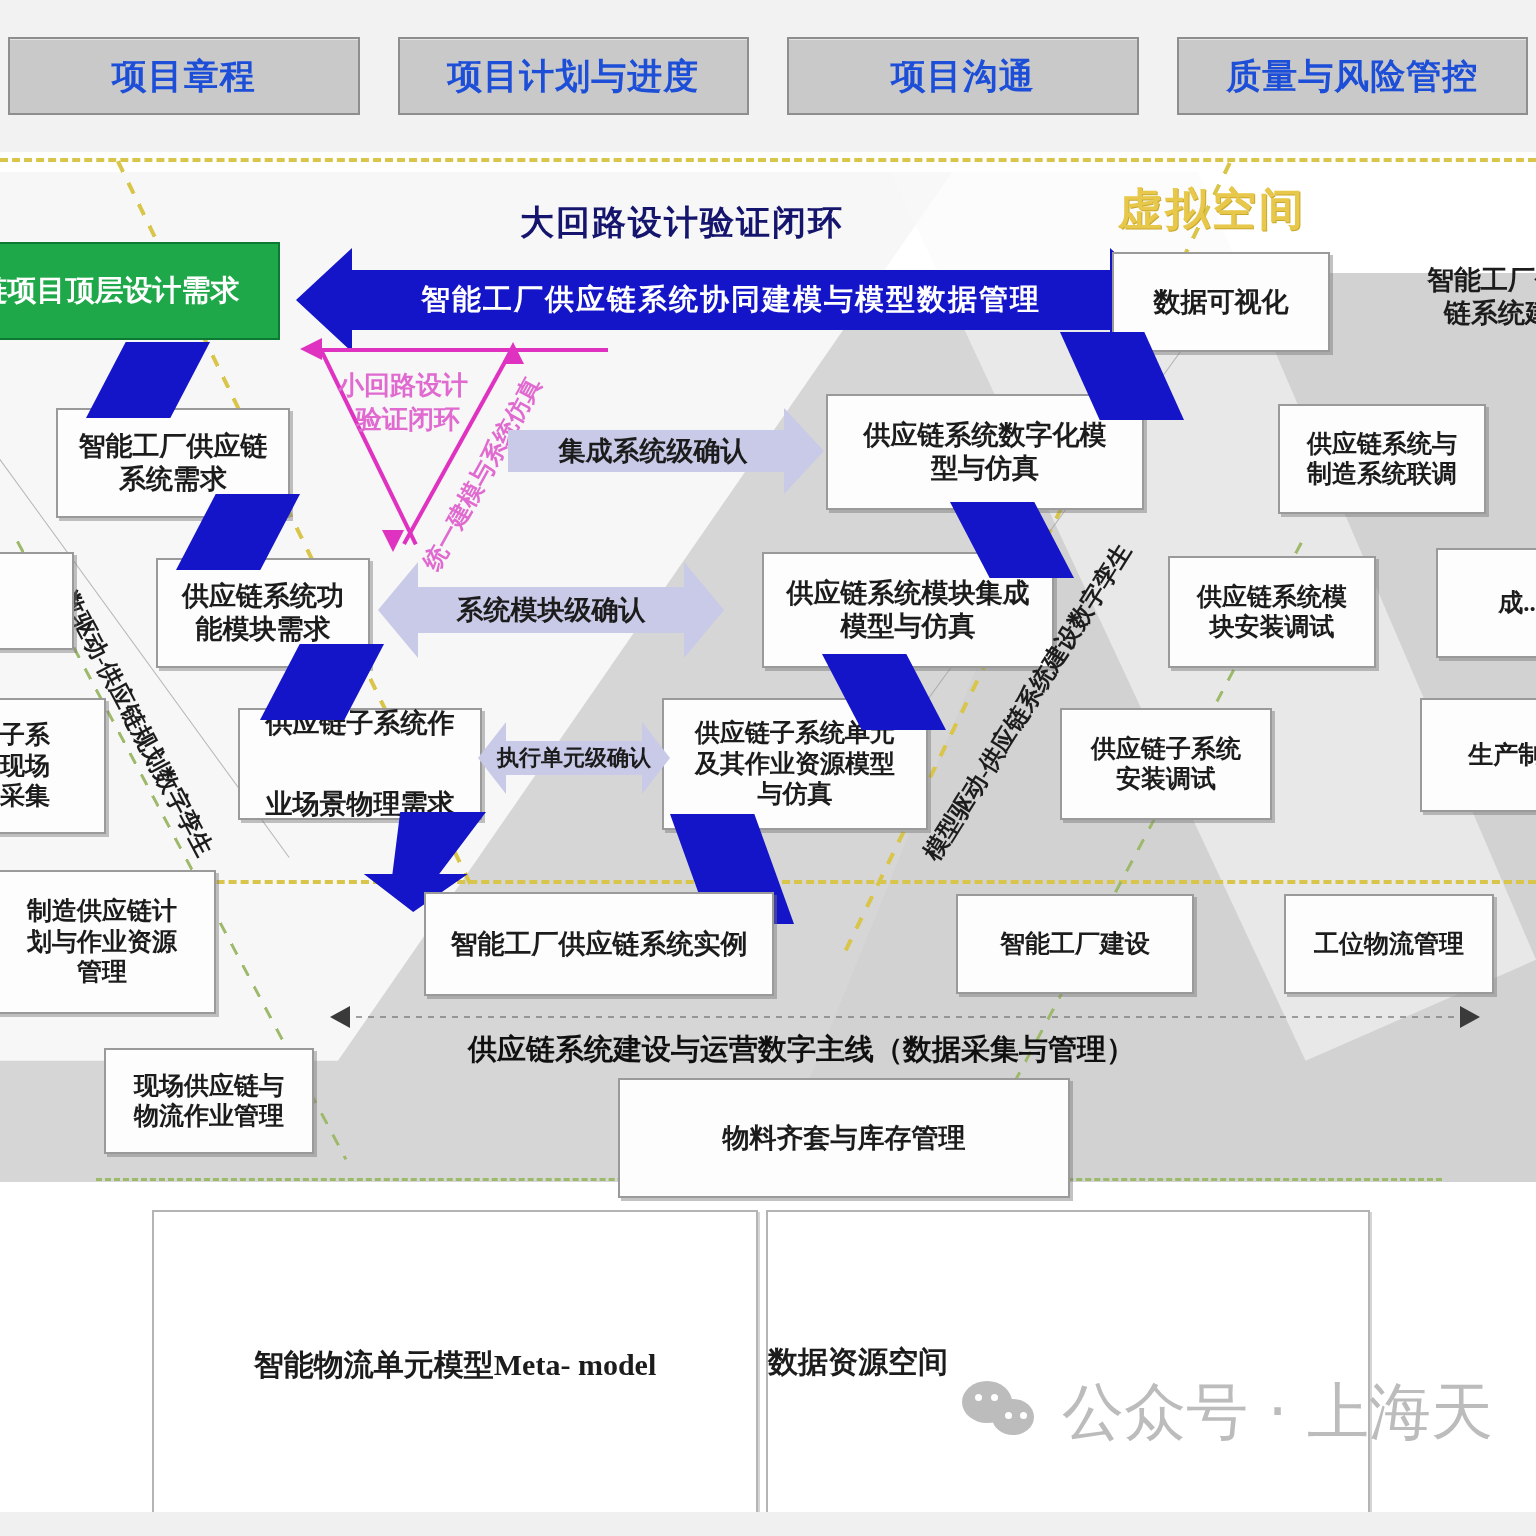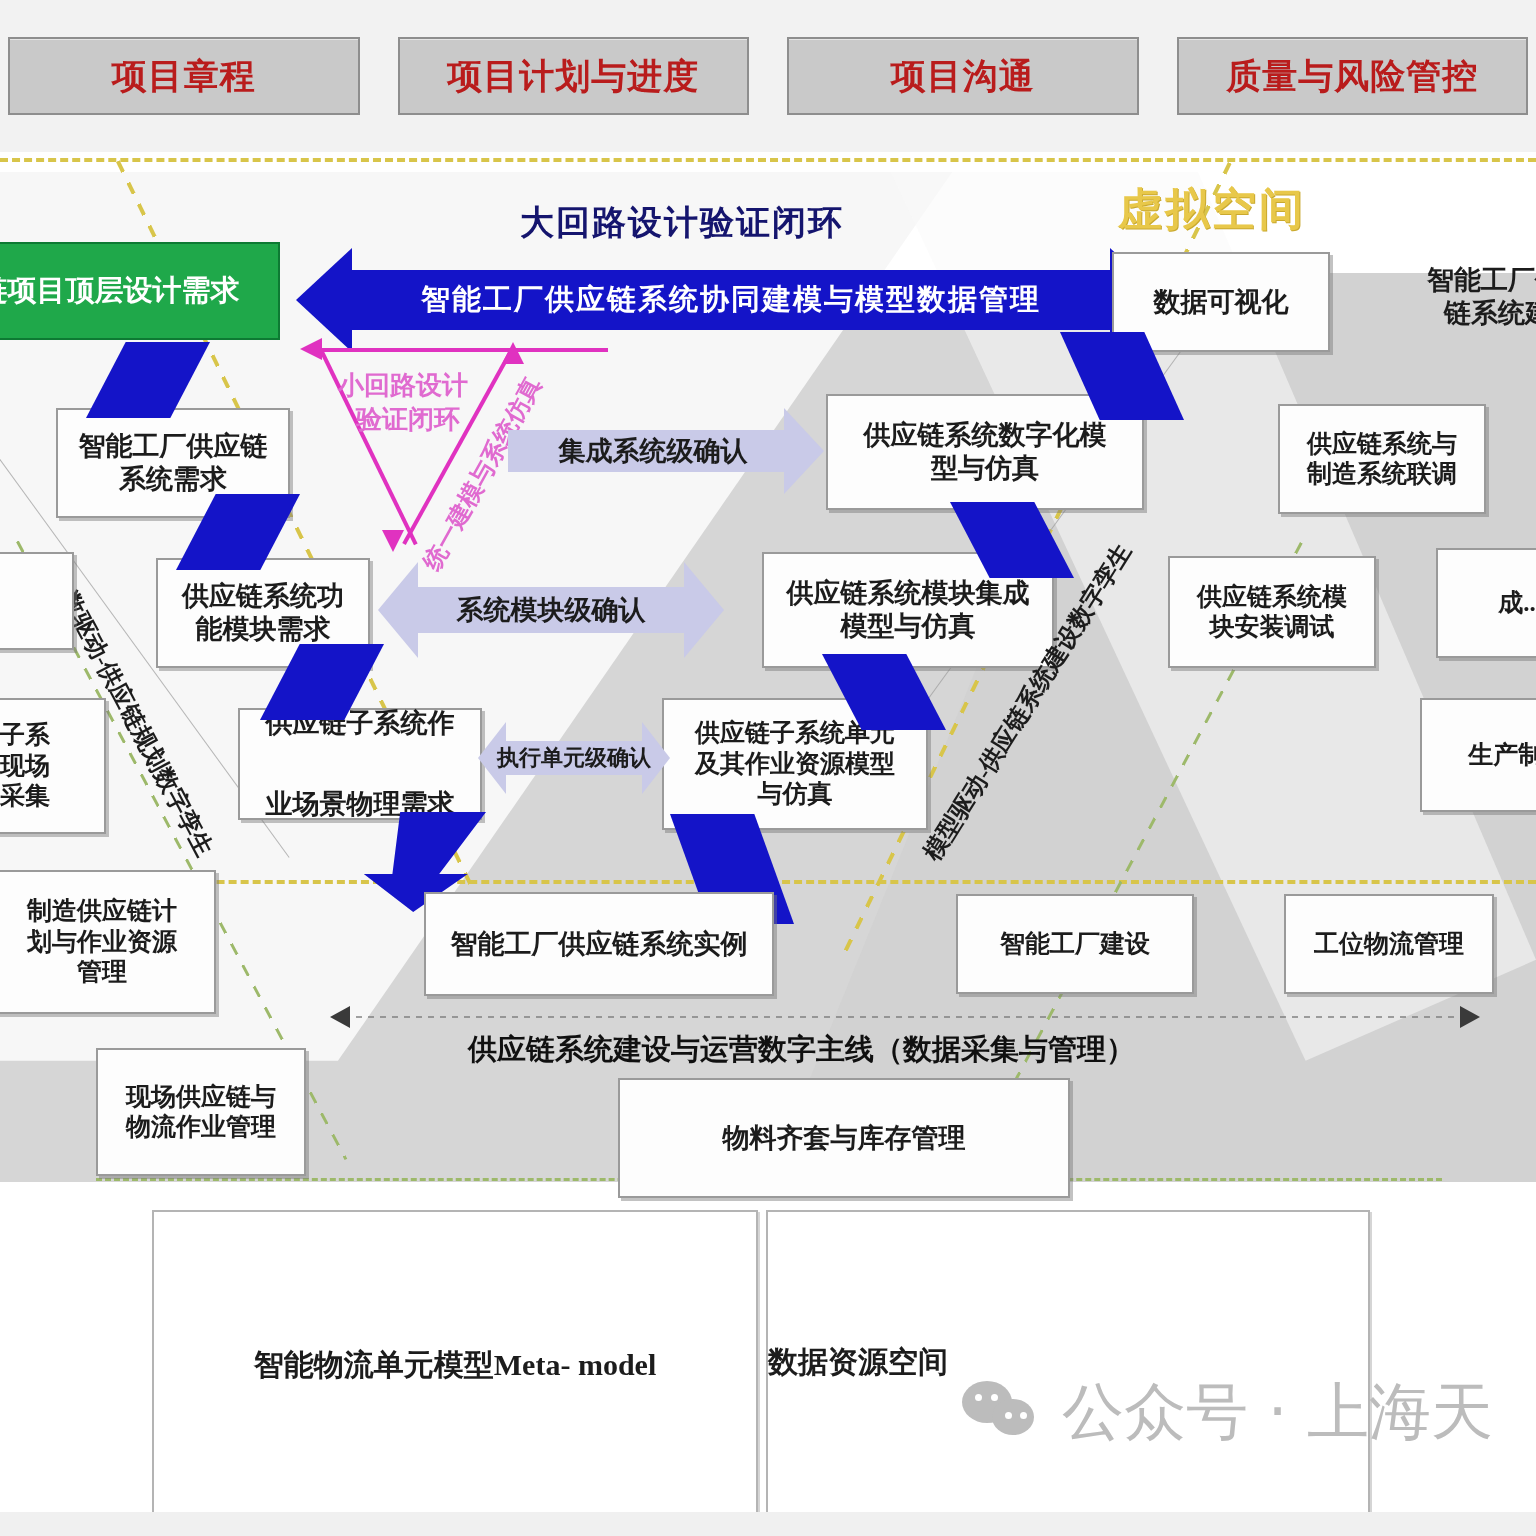--- a/index.html
+++ b/index.html
@@ -17,21 +17,21 @@
     background: #f2f2f2;
     display: flex; align-items: center; gap: 38px;
     padding: 0 8px;
   }
   .tab {
     flex: 1 1 0;
     height: 78px;
     background: #c9c9c9;
     border: 2px solid #8e8e8e;
     display: flex; align-items: center; justify-content: center;
-    font-size: 35px; font-weight: bold; color: #b91c1c;
+    font-size: 35px; font-weight: bold; color: #1d4ed8;
     letter-spacing: 1px;
     box-shadow: inset 0 1px 0 #e6e6e6;
   }
 
   
   .canvas {
     position: absolute; left: 0; top: 152px; width: 1536px; height: 1384px;
     background: #ffffff;
     overflow: hidden;
   }
@@ -361,35 +361,39 @@
       <span>作业现场</span>
       <span>数据采集</span>
     </div>
 
     <div class="bx sm" style="left:-12px; top:718px; width:228px; height:144px; flex-direction:column;">
       <span>制造供应链计</span>
       <span>划与作业资源</span>
       <span>管理</span>
     </div>
 
-    <div class="bx sm" style="left:96px; top:896px; width:210px; height:128px; flex-direction:column;align-items:center;">
+    <div class="bx sm" style="left:104px; top:896px; width:210px; height:106px; flex-direction:column;align-items:center;">
       <span>现场供应链与</span>
       <span>物流作业管理</span>
     </div>
 
     <div class="bx sm" style="left:1278px; top:252px; width:208px; height:110px; flex-direction:column;">
       <span>供应链系统与</span>
       <span>制造系统联调</span>
     </div>
 
     <div class="bx sm" style="left:1168px; top:404px; width:208px; height:112px; flex-direction:column;">
       <span>供应链系统模</span>
       <span>块安装调试</span>
     </div>
 
+    <div class="bx sm" style="left:1060px; top:556px; width:212px; height:112px; flex-direction:column;">
+      <span>供应链子系统</span>
+      <span>安装调试</span>
+    </div>
 
     <div class="bx sm" style="left:956px; top:742px; width:238px; height:100px;">智能工厂建设</div>
 
     <div class="bx sm" style="left:1284px; top:742px; width:210px; height:100px;">工位物流管理</div>
 
     <div class="bx sm" style="left:1436px; top:396px; width:168px; height:110px;">成...</div>
     <div class="bx sm" style="left:1420px; top:546px; width:190px; height:114px;">生产制...</div>
 
     <div class="bx" style="left:424px; top:740px; width:350px; height:104px;">智能工厂供应链系统实例</div>
 

